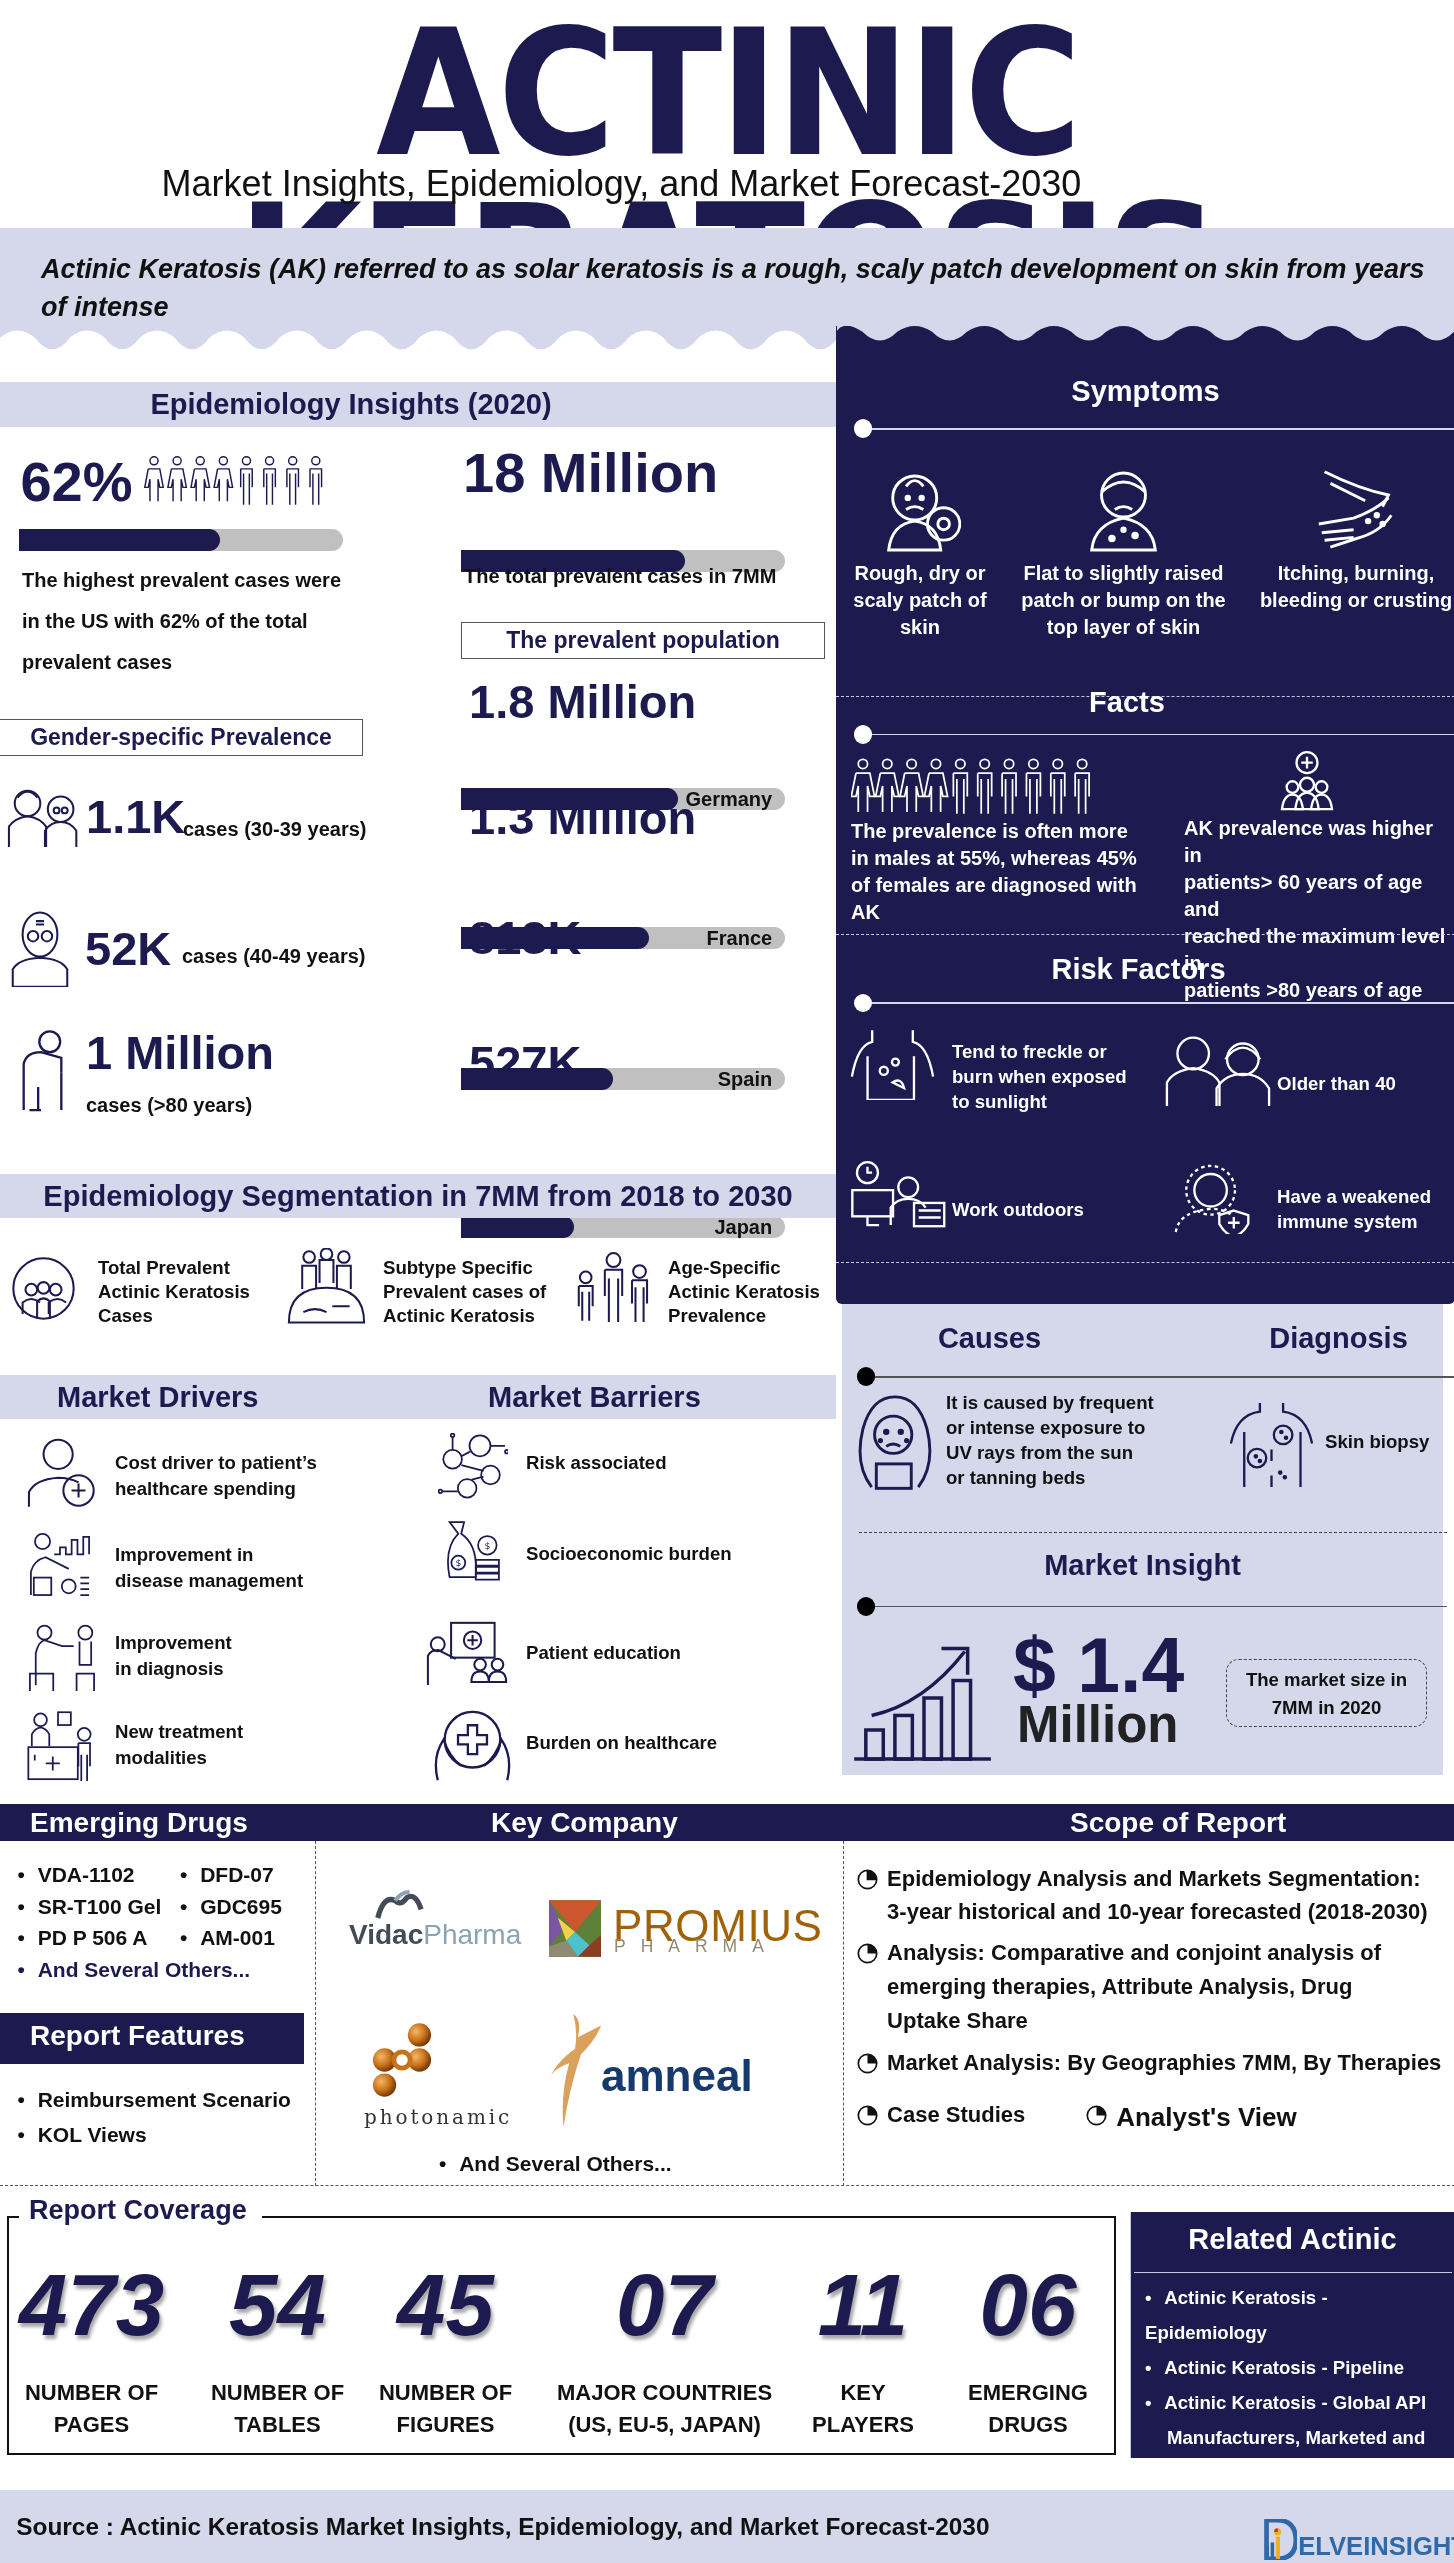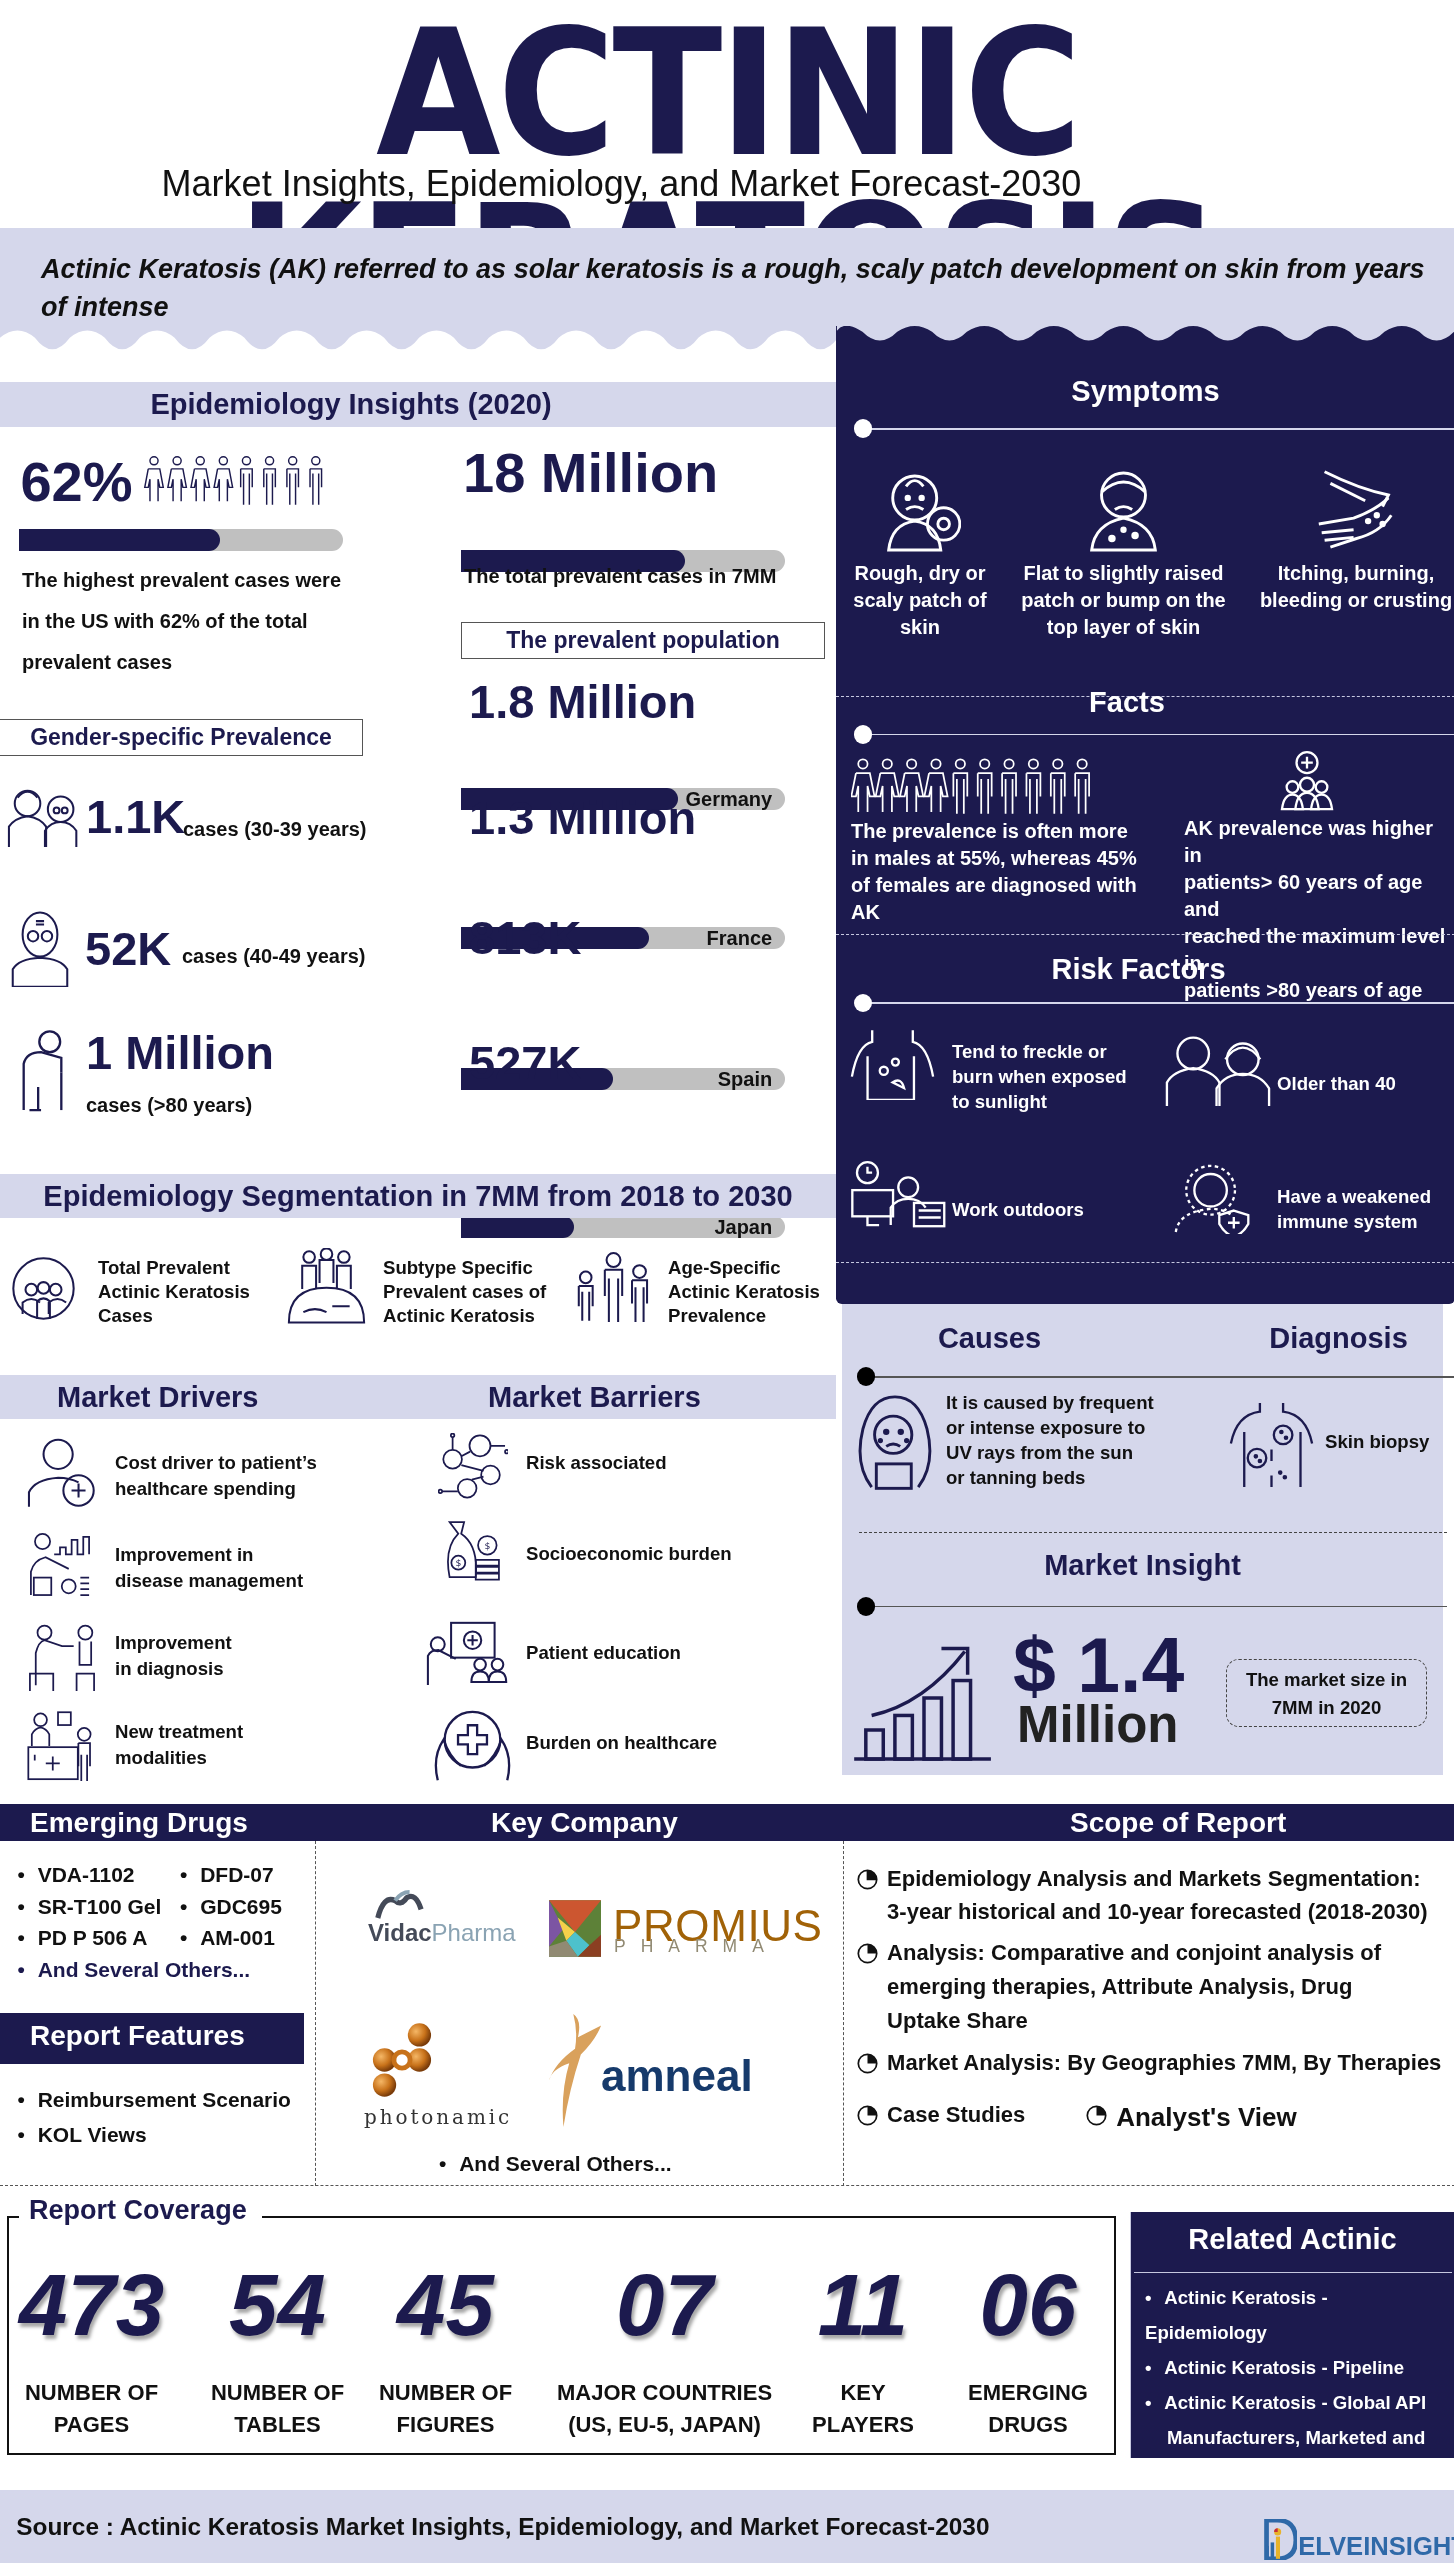--- a/index.html
+++ b/index.html
@@ -561,21 +561,21 @@
 <div class="abs list-item" style="left:17.5px;top:2082px;line-height:35px;">
   <div class="bullet">Reimbursement Scenario</div>
   <div class="bullet">KOL Views</div>
 </div>
 
 <div class="abs" style="left:349px;top:1889px;width:140px;height:64px;">
   <svg width="52" height="32" style="margin-left:23px;" viewBox="0 0 90 55">
     <path d="M10,50 q10,-40 30,-30 q10,10 20,-5 q15,-10 25,20" fill="none" stroke="#444a58" stroke-width="9"></path>
     <path d="M40,20 q10,-15 25,-15" fill="none" stroke="#8aa3b3" stroke-width="7"></path>
   </svg>
-  <div style="font-size:24px;line-height:1;color:#444a58;margin-left:19px;"><span class="b">Vidac</span><span style="color:#8aa3b3;">Pharma</span></div>
+  <div style="font-size:28px;line-height:1;color:#444a58;"><span class="b">Vidac</span><span style="color:#8aa3b3;">Pharma</span></div>
 </div>
 
 <div class="abs" style="left:549px;top:1900px;width:262px;height:58px;">
   <svg width="52" height="57" class="abs" style="left:0;top:0;" viewBox="0 0 90 98">
     <rect width="90" height="98" fill="#5d8138"></rect>
       <polygon points="0,0 90,0 45,55" fill="#cc5630"></polygon>
       <polygon points="0,0 25,50 0,80" fill="#7c55a3"></polygon>
       <polygon points="15,30 45,55 30,70" fill="#f5d04a"></polygon>
       <polygon points="30,70 45,55 70,78 50,98" fill="#4dc1cc"></polygon>
       <polygon points="0,80 30,70 50,98 0,98" fill="#918a73"></polygon>

